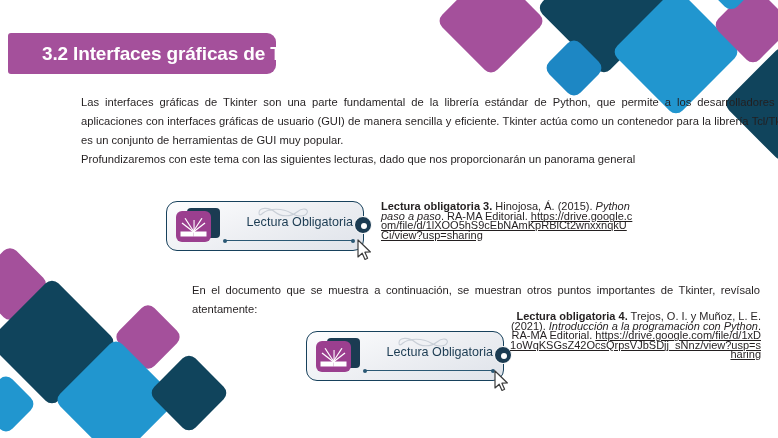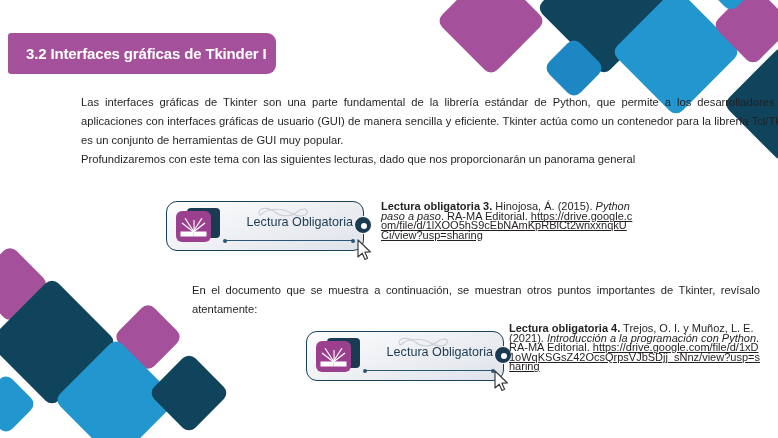--- a/index.html
+++ b/index.html
@@ -38,24 +38,24 @@
     top: 33px;
     width: 268px;
     height: 41px;
     background: #a4509b;
     border-radius: 3px 9px 9px 3px;
     display: flex;
     align-items: center;
   }
   .title-banner .title-text {
     color: #ffffff;
-    font-size: 15px;
+    font-size: 19px;
     font-weight: bold;
     letter-spacing: -0.15px;
-    padding-left: 18px;
+    padding-left: 34px;
     white-space: nowrap;
   }
 
   
   .para {
     position: absolute;
     color: #231f20;
     font-size: 11.2px;
     line-height: 19px;
     text-align: justify;
@@ -184,21 +184,21 @@
 
   
   .citation {
     position: absolute;
     color: #231f20;
     font-size: 11px;
     line-height: 9.6px;
     width: 252px;
   }
   .citation-1 { left: 381px; top: 202px; }
-  .citation-2 { left: 509px; top: 324px; }
+  .citation-2 { left: 509px; top: 312px; text-align: right; }
   .citation b { font-weight: bold; }
   .citation i { font-style: italic; }
   .citation .url {
     color: #231f20;
     text-decoration: underline;
     word-break: break-all;
     display: inline;
   }
 </style>
 </head>

